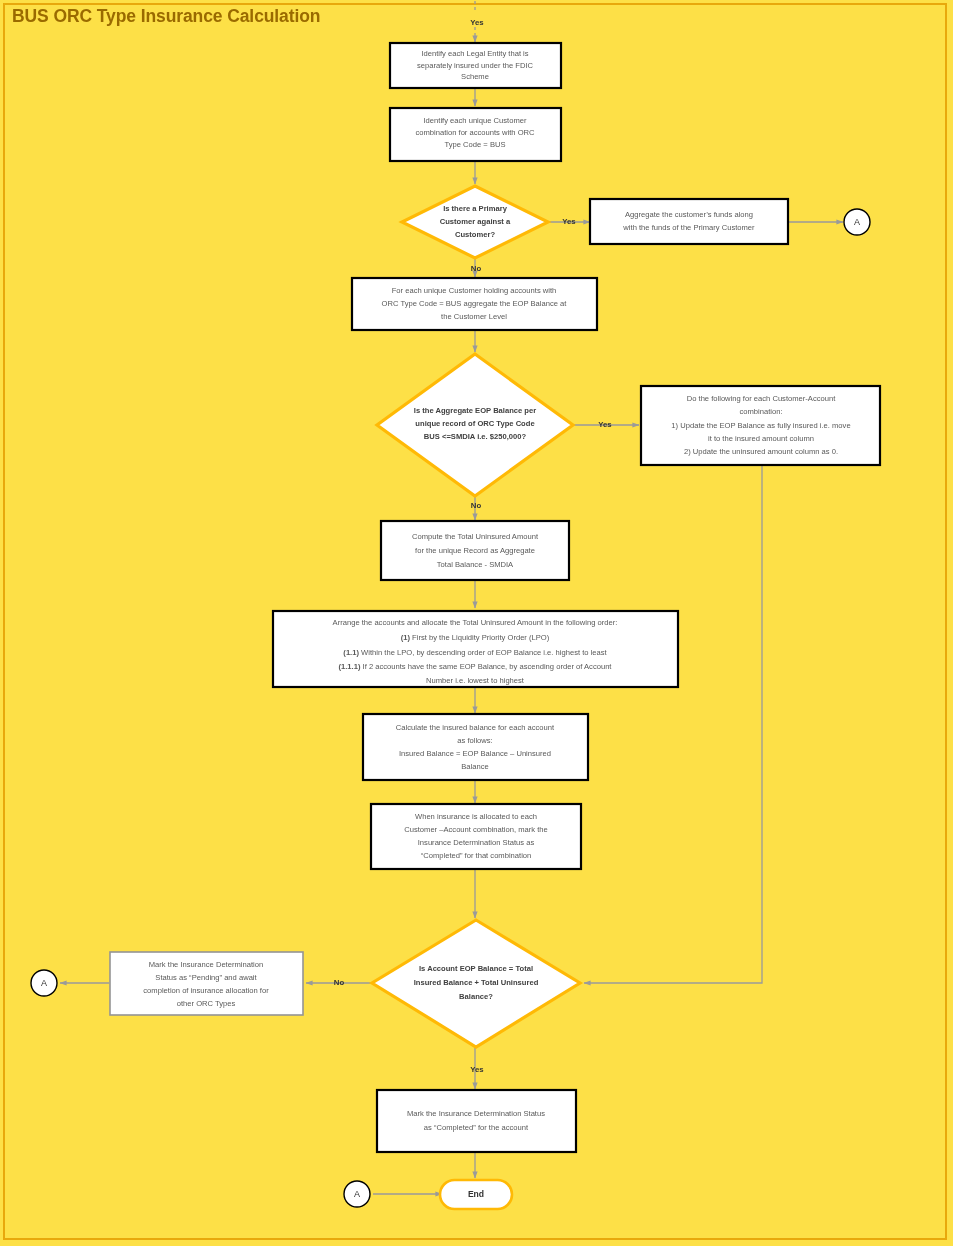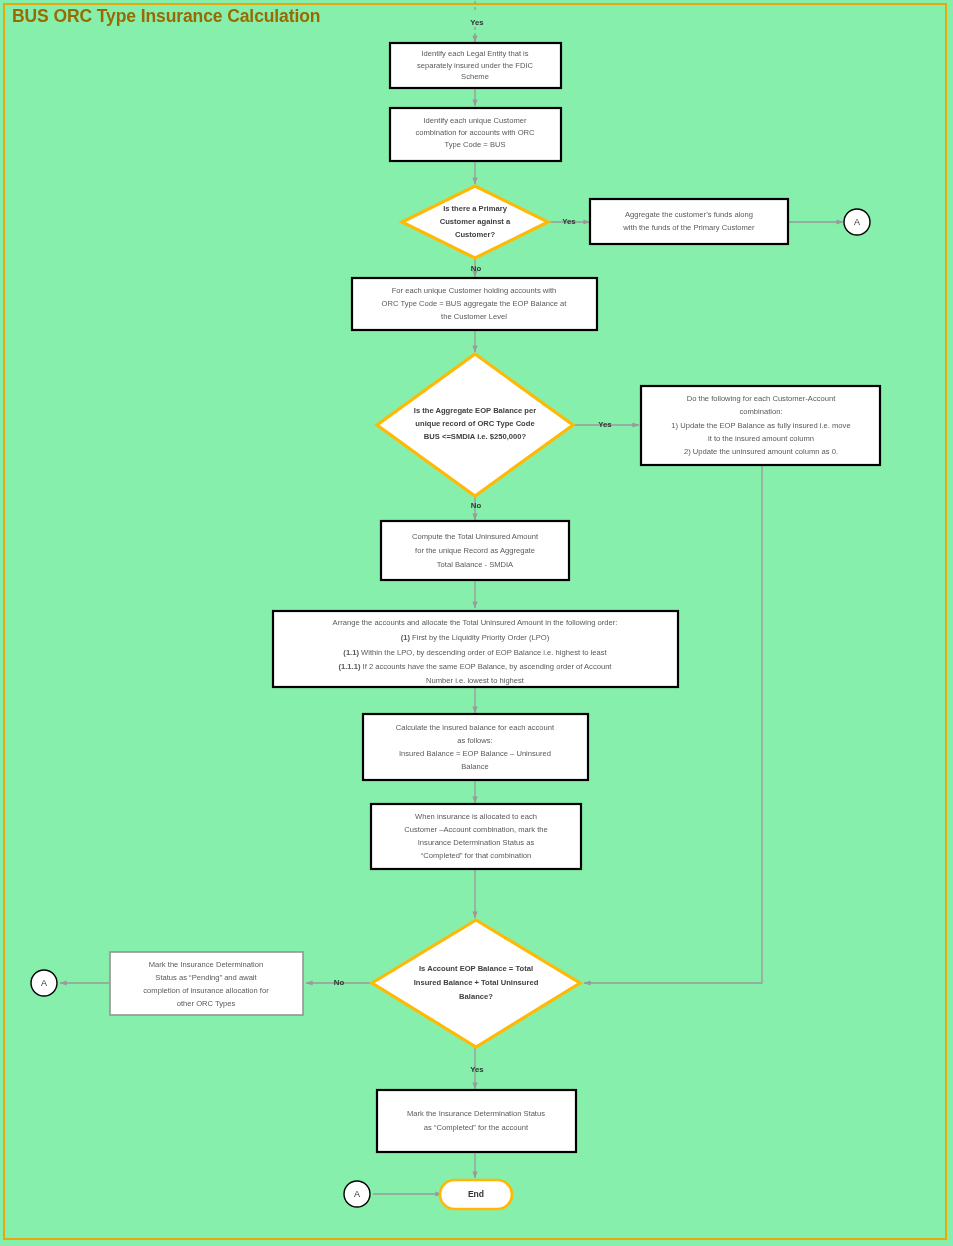--- a/index.html
+++ b/index.html
@@ -7,21 +7,21 @@
     padding: 0;
     background: #ffffff;
   }
   body {
     font-family: "Liberation Sans", sans-serif;
   }
   #canvas {
     position: relative;
     width: 953px;
     height: 1246px;
-    background: #86efac;
+    background: #fde047;
     overflow: hidden;
   }
   #page-frame {
     position: absolute;
     left: 3px;
     top: 3px;
     width: 944px;
     height: 1237px;
     border: 2px solid #E8A80C;
     box-sizing: border-box;

